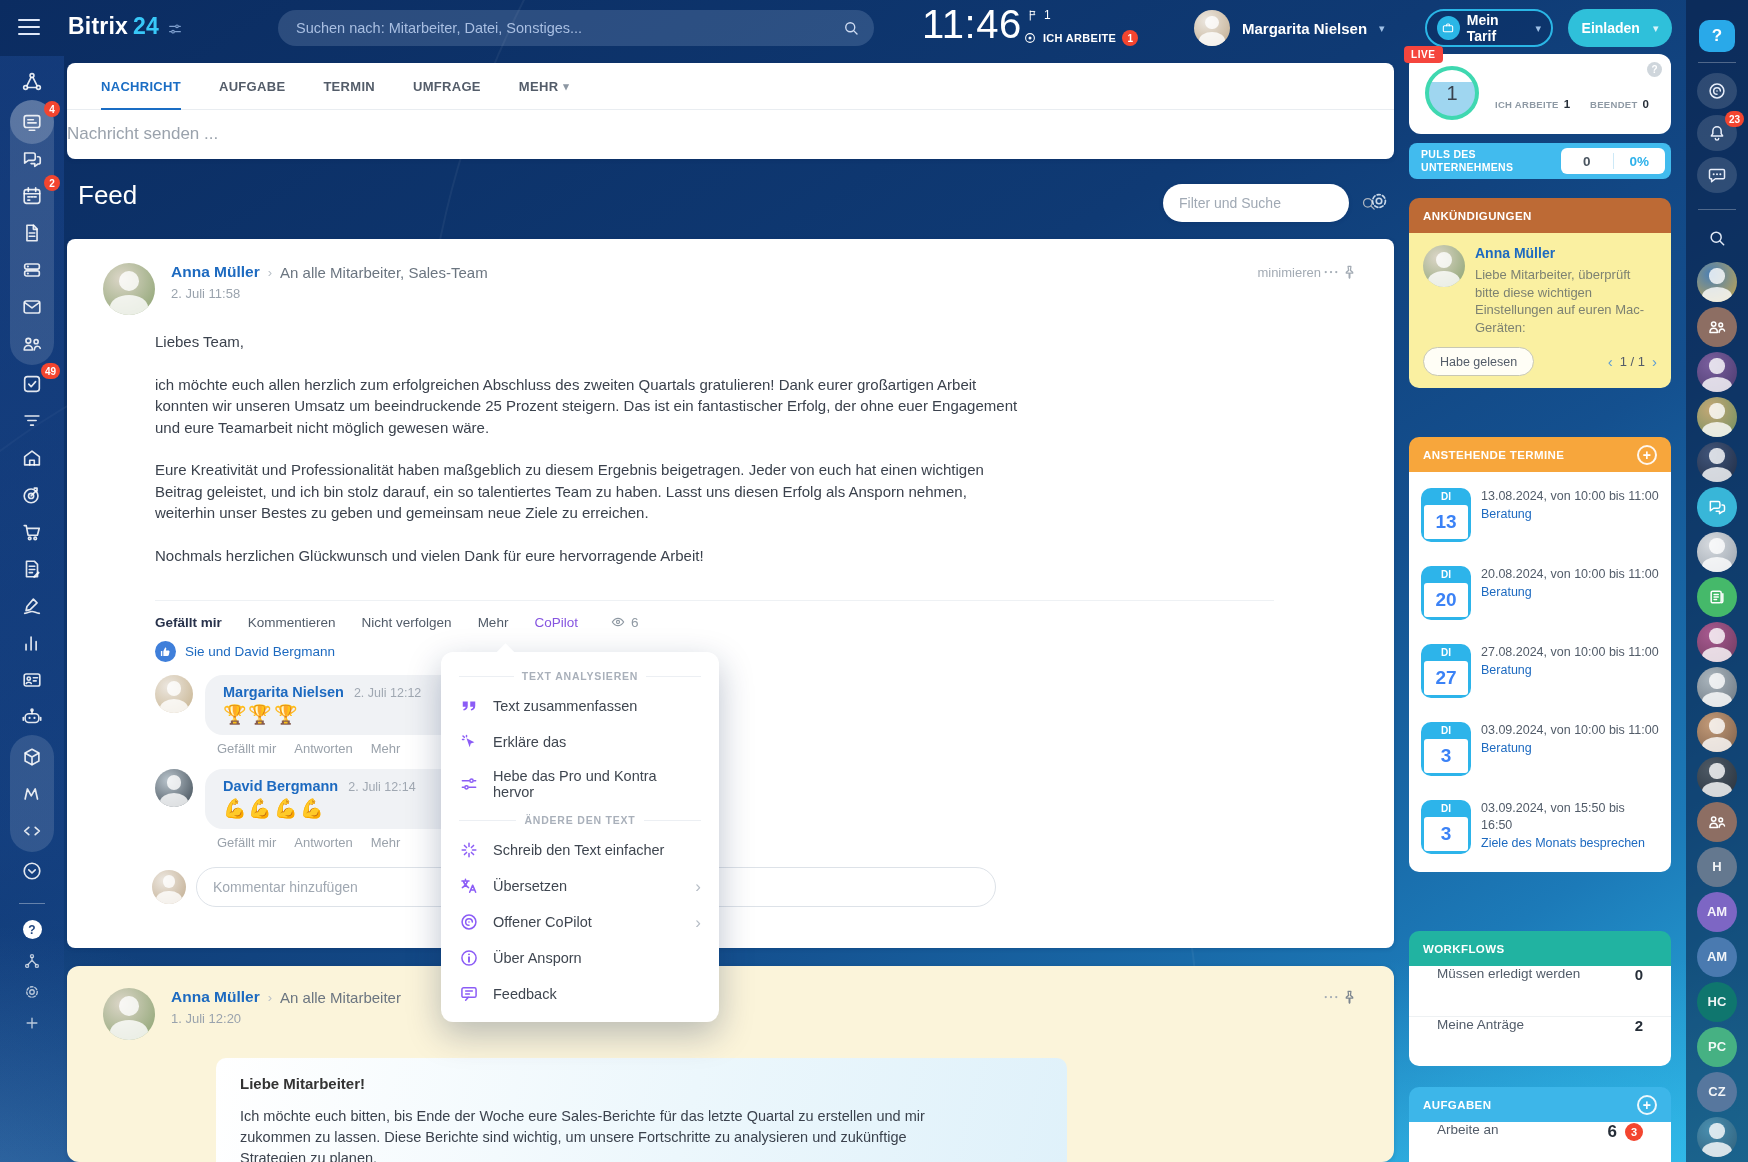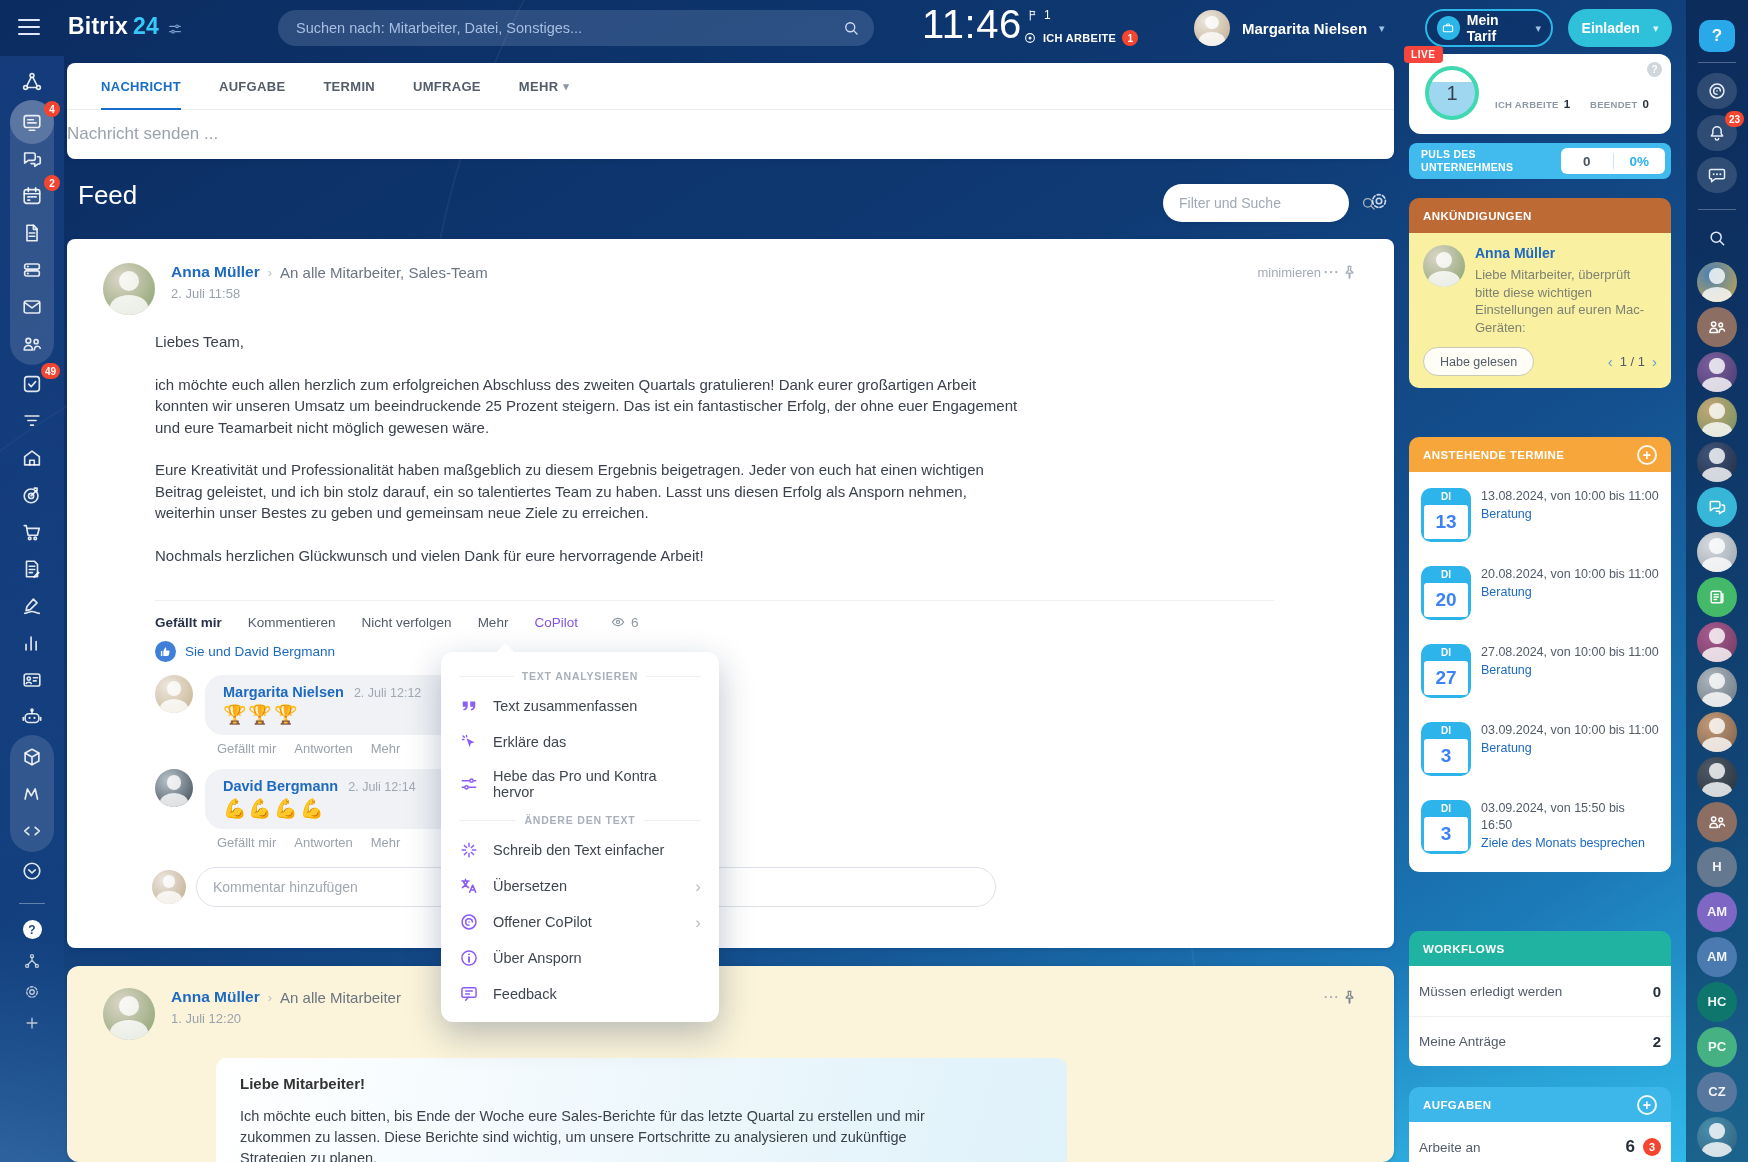--- a/index.html
+++ b/index.html
@@ -158,21 +158,21 @@
   #termBody{background:#fff;border-radius:0 0 10px 10px;padding:16px 12px 4px}
   .event{display:flex;margin-bottom:24px}
   .event:last-child{margin-bottom:14px}
   .tile{width:50px;height:54px;border-radius:10px;background:#2db4ea;overflow:hidden;flex:none;cursor:pointer}
   .tile .dow{height:17px;display:flex;align-items:center;justify-content:center;font-size:10px;font-weight:bold;color:#fff}
   .tile .num{background:#fff;border-radius:3px;margin:0 3px 3px;height:34px;display:flex;align-items:center;justify-content:center;font-size:19px;font-weight:bold;color:#3b82f6}
   .ev-text{margin-left:10px;font-size:12.5px;line-height:17px;color:#525c69}
   .ev-text .ti{color:#1d6ac0;margin-top:1px;cursor:pointer}
   #wWf{left:1409px;top:931px;width:262px}
   .wrows{background:#fff;border-radius:0 0 10px 10px}
-  .wrow{height:50px;display:flex;align-items:center;padding:0 10px;font-size:13.5px;color:#525c69;border-top:1px solid #eef1f3}
+  .wrow{height:50px;display:flex;align-items:flex-start;padding:0 28px;font-size:13.5px;color:#525c69;border-top:1px solid #eef1f3}
   .wrow:first-child{border-top:none}
   .wrow .val{margin-left:auto;font-size:15px;font-weight:bold;color:#262e38}
   #wTask{left:1409px;top:1087px;width:262px}
   .wrow .grp{margin-left:auto;display:flex;align-items:center;gap:8px}
   .wrow .big{font-size:17px;font-weight:bold;color:#262e38}
   .cbadge{width:18px;height:18px;border-radius:50%;background:#f3452f;color:#fff;font-size:11px;font-weight:bold;display:flex;align-items:center;justify-content:center}
 
   
   #strip{left:1686px;top:0;width:62px;height:1162px;background:rgba(10,28,64,.55);display:flex;flex-direction:column;align-items:center;padding-top:20px}
   .s-btn{width:36px;height:36px;border-radius:10px;background:#29a9e9;color:#fff;font-weight:bold;font-size:17px;display:flex;align-items:center;justify-content:center;cursor:pointer}

